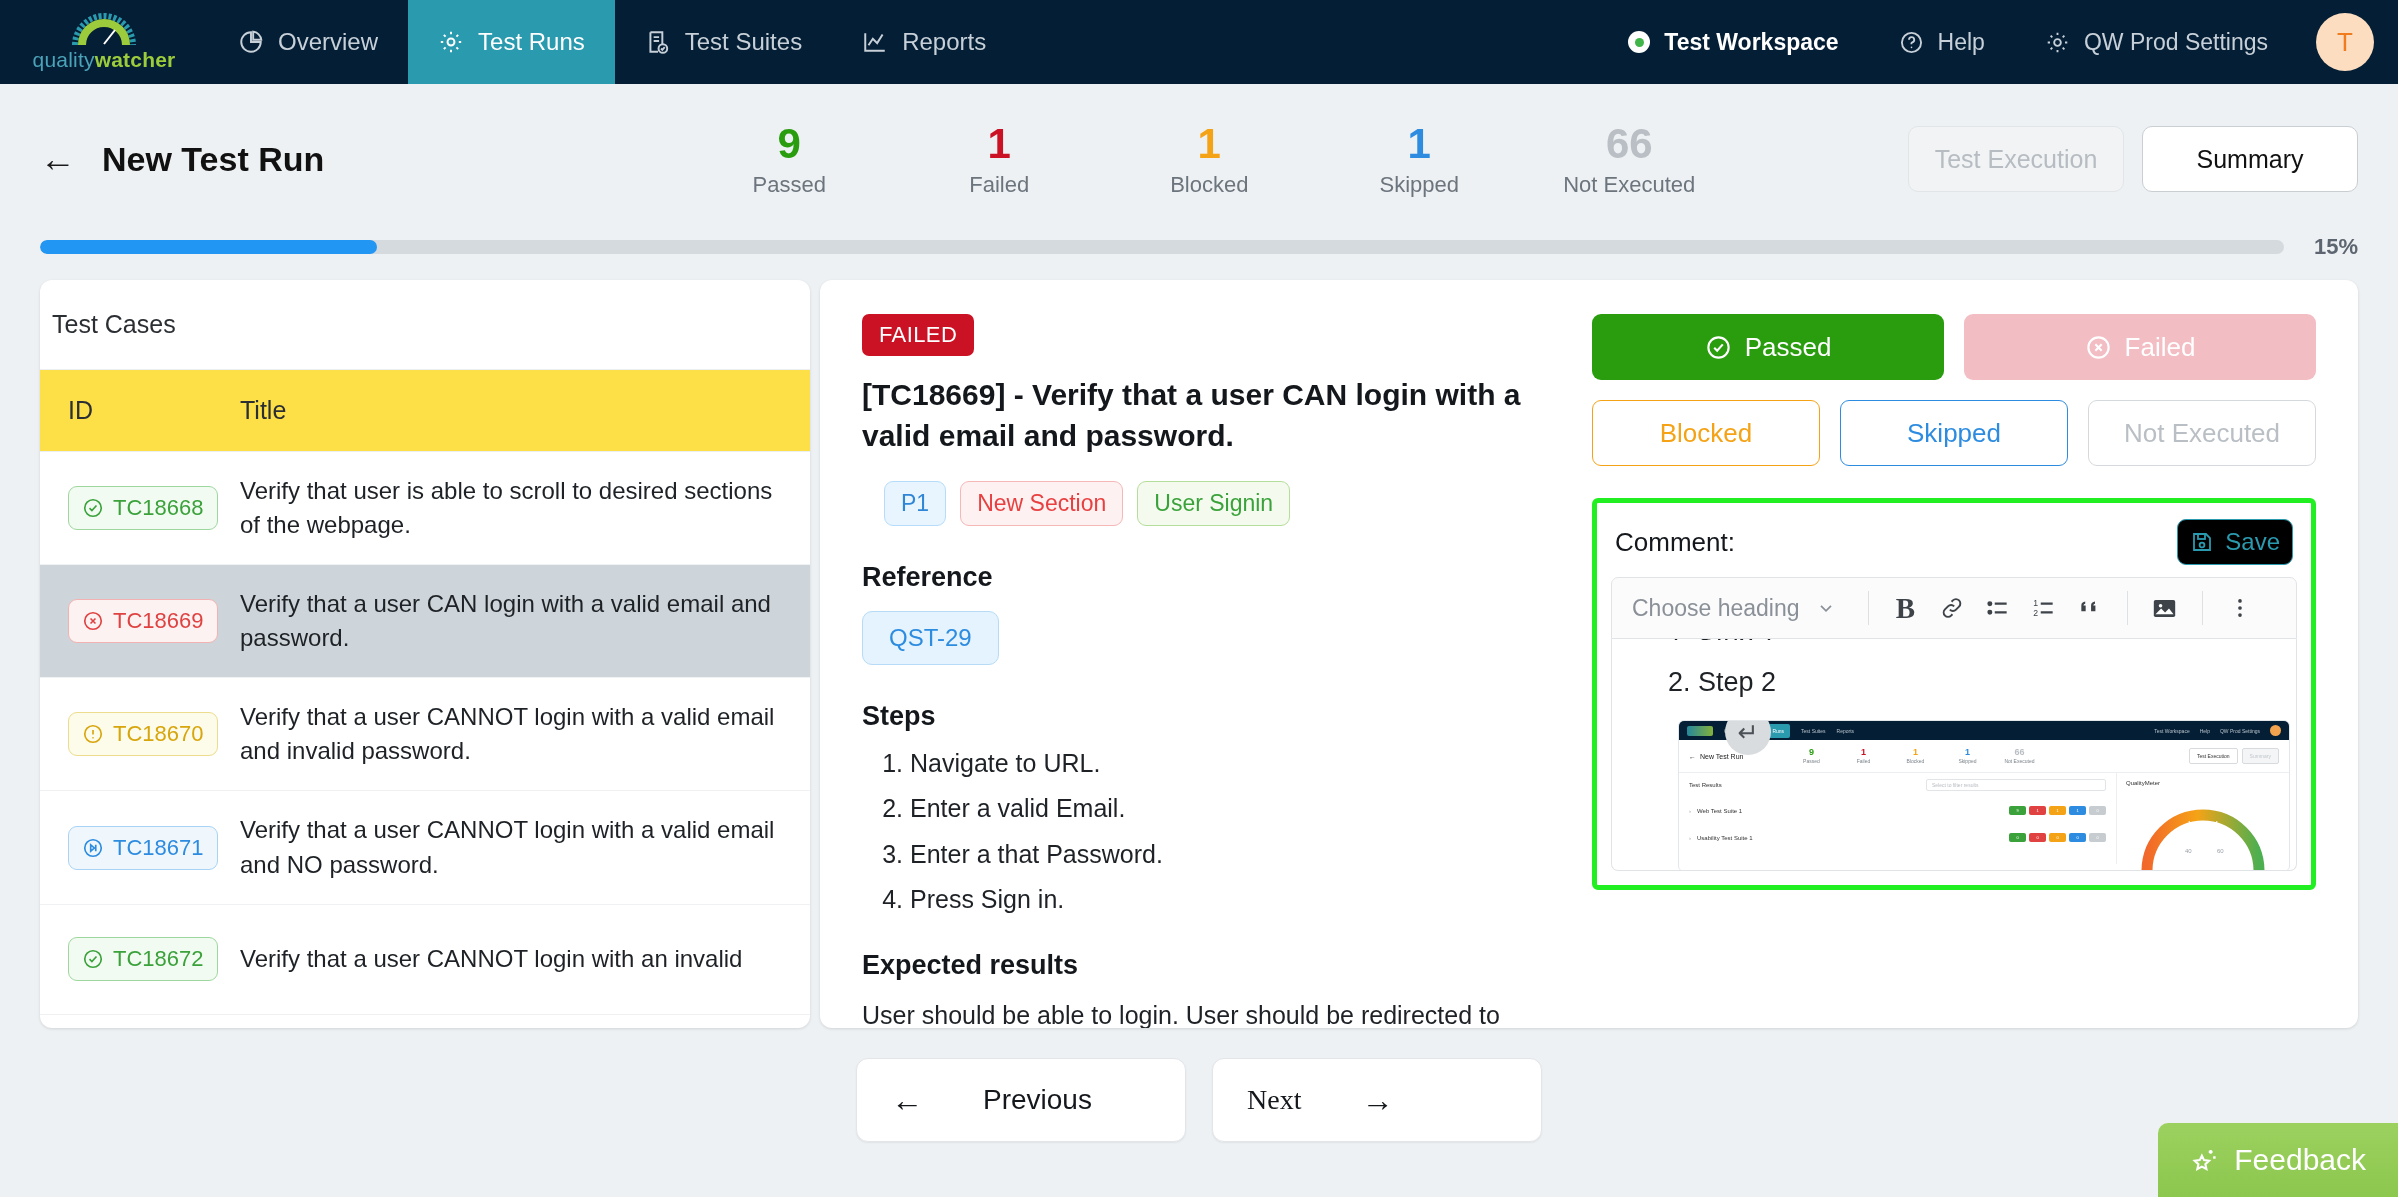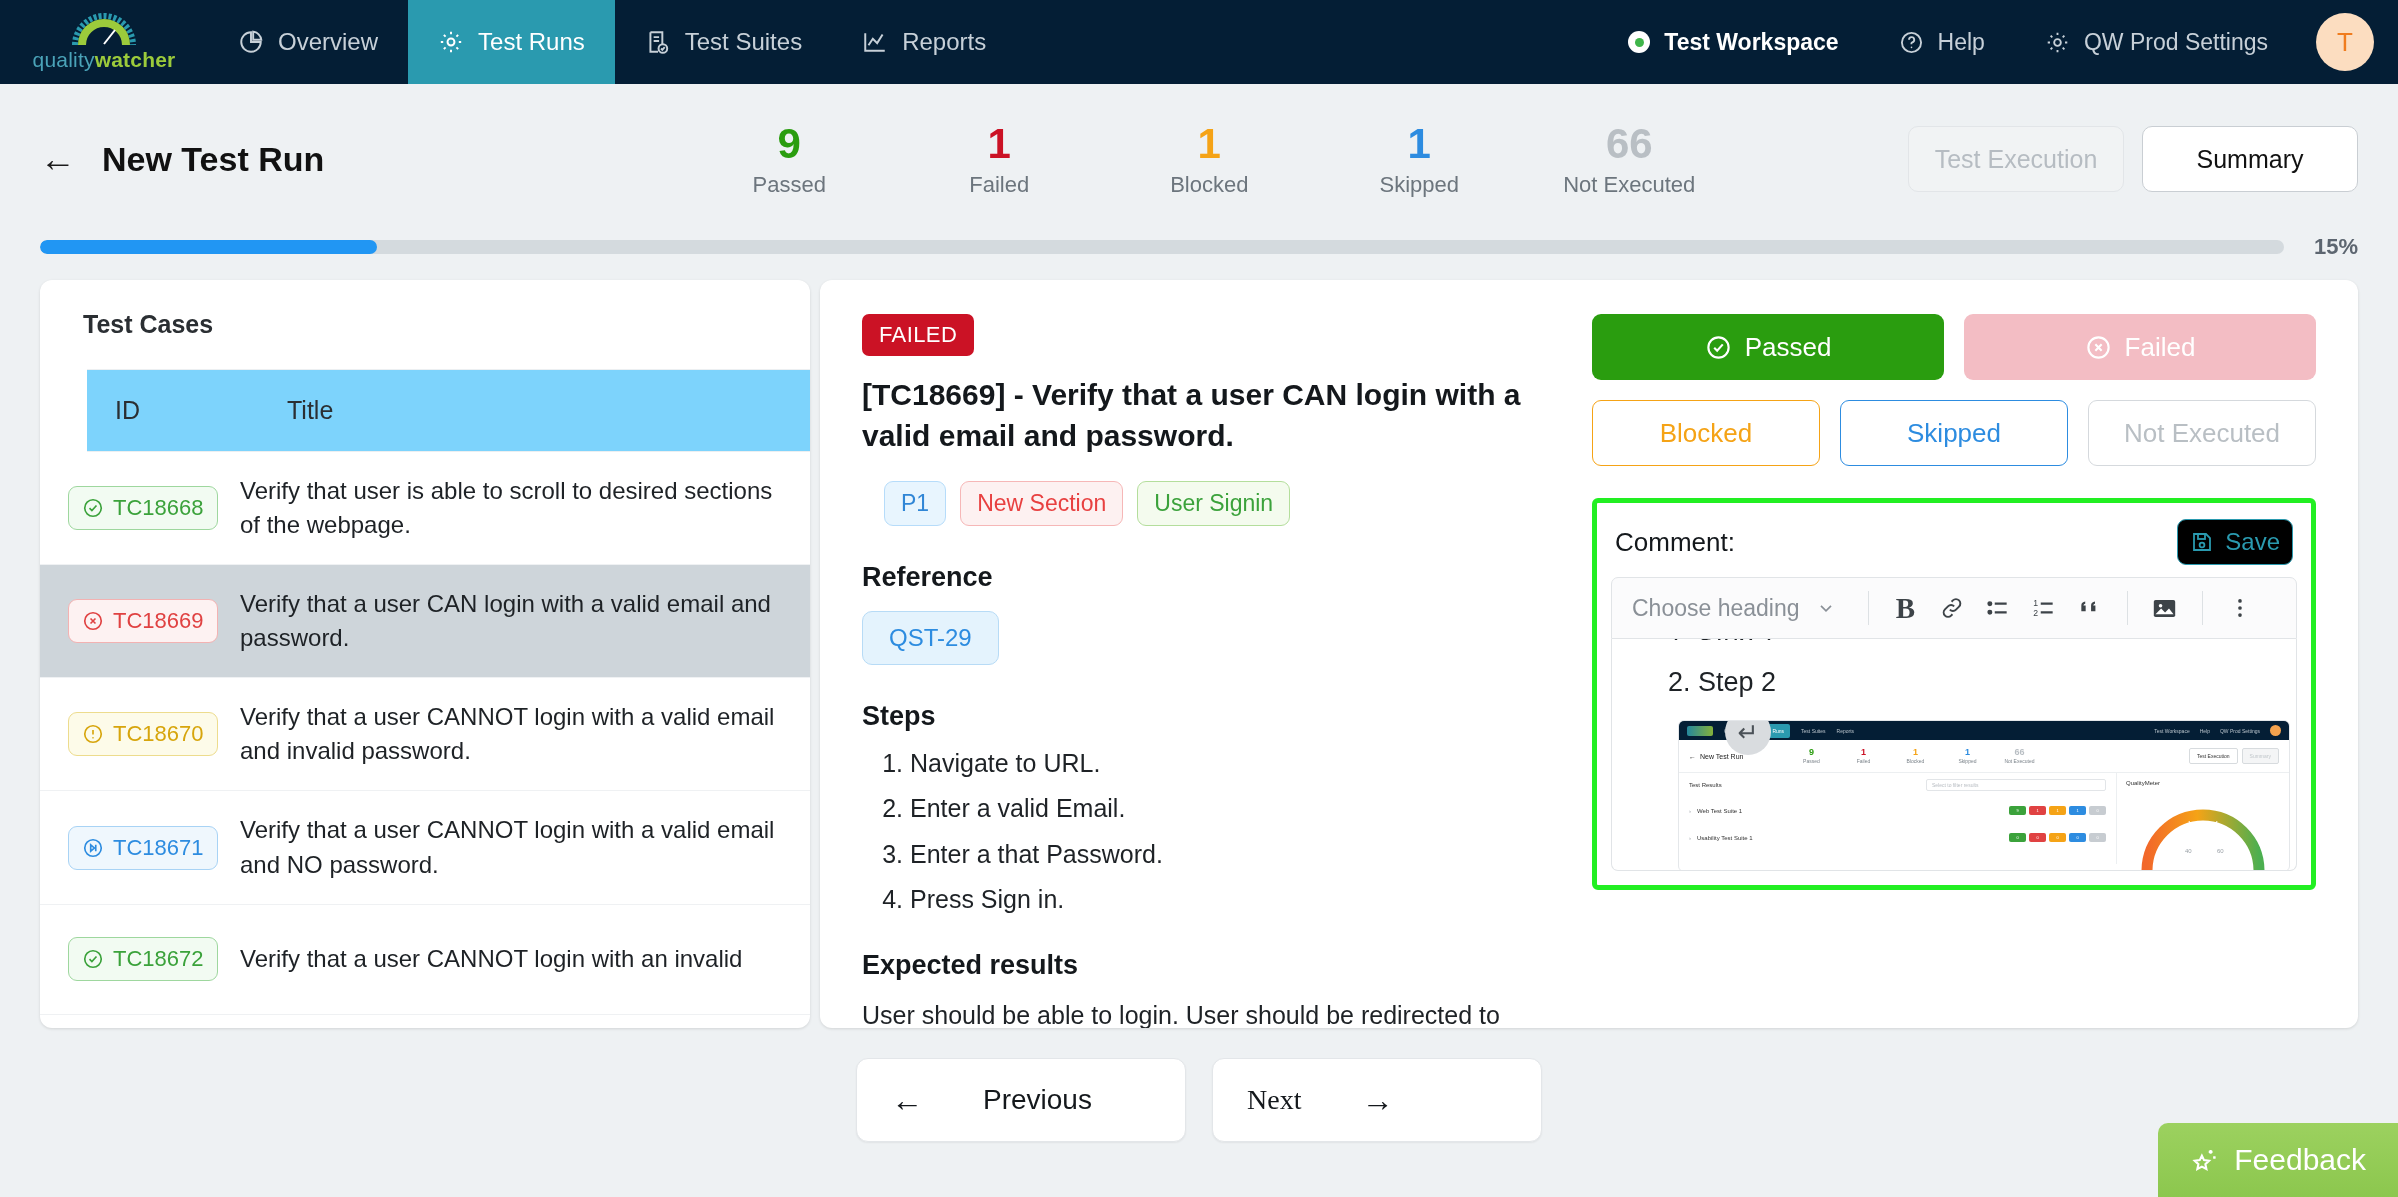--- a/index.html
+++ b/index.html
@@ -81,24 +81,24 @@
   .progress-fill { height: 100%; background: #2196f3; border-radius: 8px; }
   .progress-pct { width: 74px; text-align: right; font-size: 22px; color: #5d6670; font-weight: 600; }
 
   
   .body-area { display: flex; gap: 10px; padding: 20px 40px 0 40px; height: 768px; }
 
   .panel { background: #fff; border-radius: 12px; box-shadow: 0 1px 3px rgba(0,0,0,.12); }
 
   
   .cases-panel { width: 770px; display: flex; flex-direction: column; overflow: hidden; }
-  .cases-head { padding: 30px 43px; font-size: 25px; color: #2b2f33; font-weight: bold; }
+  .cases-head { padding: 30px 12px; font-size: 25px; color: #2b2f33; }
   .cases-colhead {
-    display: flex; background: #7dd3fc; border-top: 1px solid #eceff1;
-    border-bottom: 1px solid #eceff1; padding: 26px 28px; font-size: 25px; color: #2b2f33; margin-left: 47px;
+    display: flex; background: #fde047; border-top: 1px solid #eceff1;
+    border-bottom: 1px solid #eceff1; padding: 26px 28px; font-size: 25px; color: #2b2f33;
   }
   .col-id { width: 172px; }
   .cases-list { flex: 1; overflow: hidden; }
   .case-row {
     display: flex; align-items: center; padding: 22px 28px;
     border-bottom: 1px solid #eff1f3; cursor: pointer; min-height: 110px;
   }
   .case-row.selected { background: #ced5da; }
   .case-id-cell { width: 172px; flex: none; }
   .badge {

